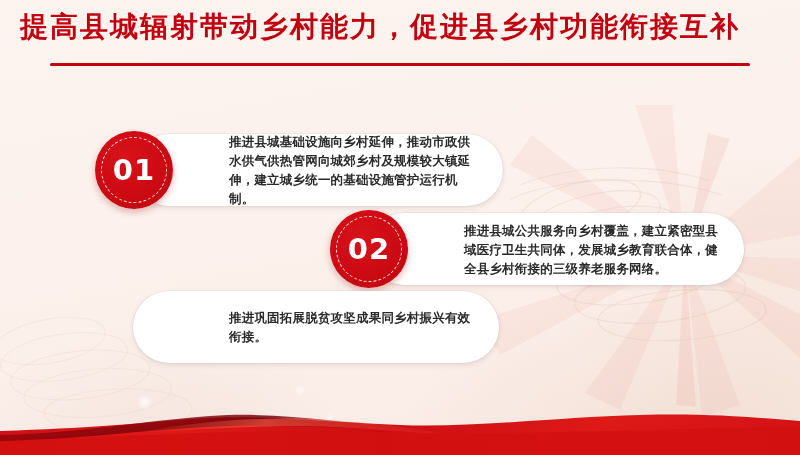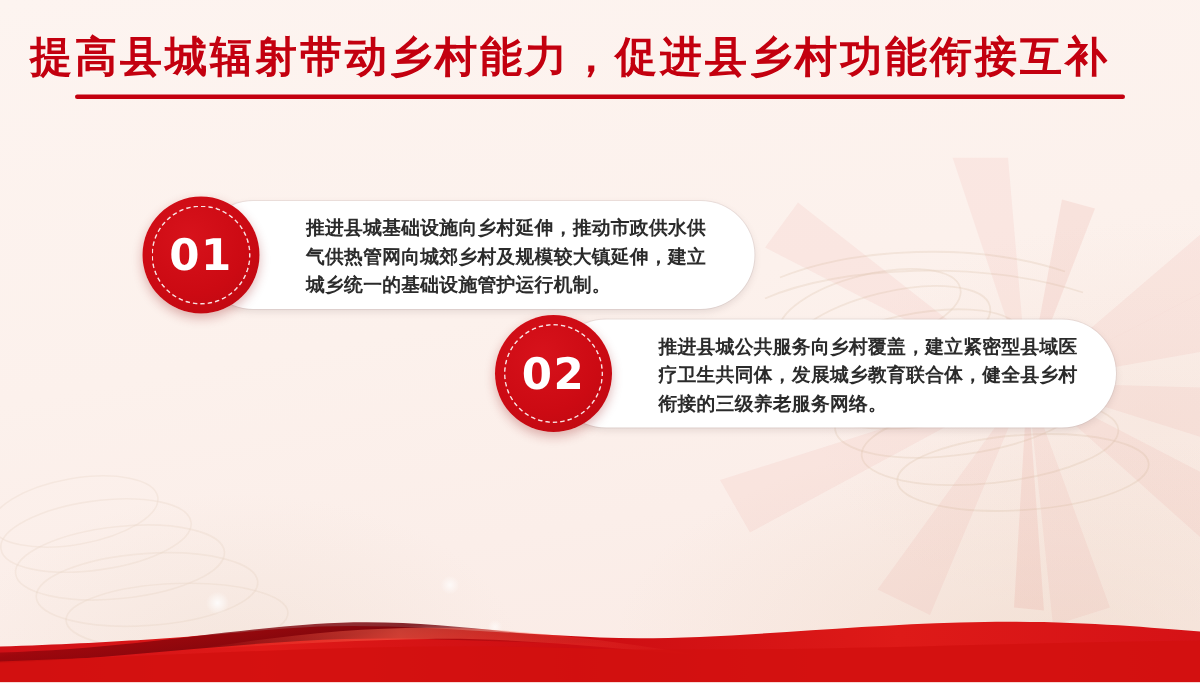--- a/index.html
+++ b/index.html
@@ -81,21 +81,21 @@
     bottom: 0;
     width: 800px;
     height: 60px;
     pointer-events: none;
   }
 
   
   .title-block {
     position: absolute;
     left: 0;
-    top: 20px;
+    top: 8px;
     width: 760px;
     text-align: center;
   }
   .title-text {
     display: inline-block;
     font-family: "Liberation Serif", "DejaVu Serif", serif;
     font-size: 28px;
     font-weight: bold;
     letter-spacing: 2px;
     color: #c3000f;
@@ -123,21 +123,21 @@
     top: 3px;
     height: 72px;
     background: #ffffff;
     border-radius: 36px;
     box-shadow: 0 2px 5px rgba(120,95,95,0.16), 0 0 0 0.6px rgba(190,175,175,0.25);
     display: flex;
     align-items: center;
   }
   .item-text {
     display: block;
-    margin-left: 71px;
+    margin-left: 96px;
     margin-right: 22px;
     font-family: "DejaVu Sans", "Liberation Sans", sans-serif;
     font-size: 12.5px;
     font-weight: bold;
     line-height: 19px;
     color: #2b2b2b;
     letter-spacing: .2px;
   }
   .item-badge {
     position: absolute;
@@ -280,15 +280,18 @@
   <div class="item" id="item-02">
     <div class="item-card">
       <span class="item-text">推进县城公共服务向乡村覆盖，建立紧密型县域医疗卫生共同体，发展城乡教育联合体，健全县乡村衔接的三级养老服务网络。</span>
     </div>
     <div class="item-badge">
       <span class="item-num">02</span>
     </div>
   </div>
 
   <div class="item" id="item-03">
+    <div class="item-card">
+      <span class="item-text">推进巩固拓展脱贫攻坚成果同乡村振兴有效衔接。</span>
+    </div>
   </div>
 
 </div>
 
 </body></html>

